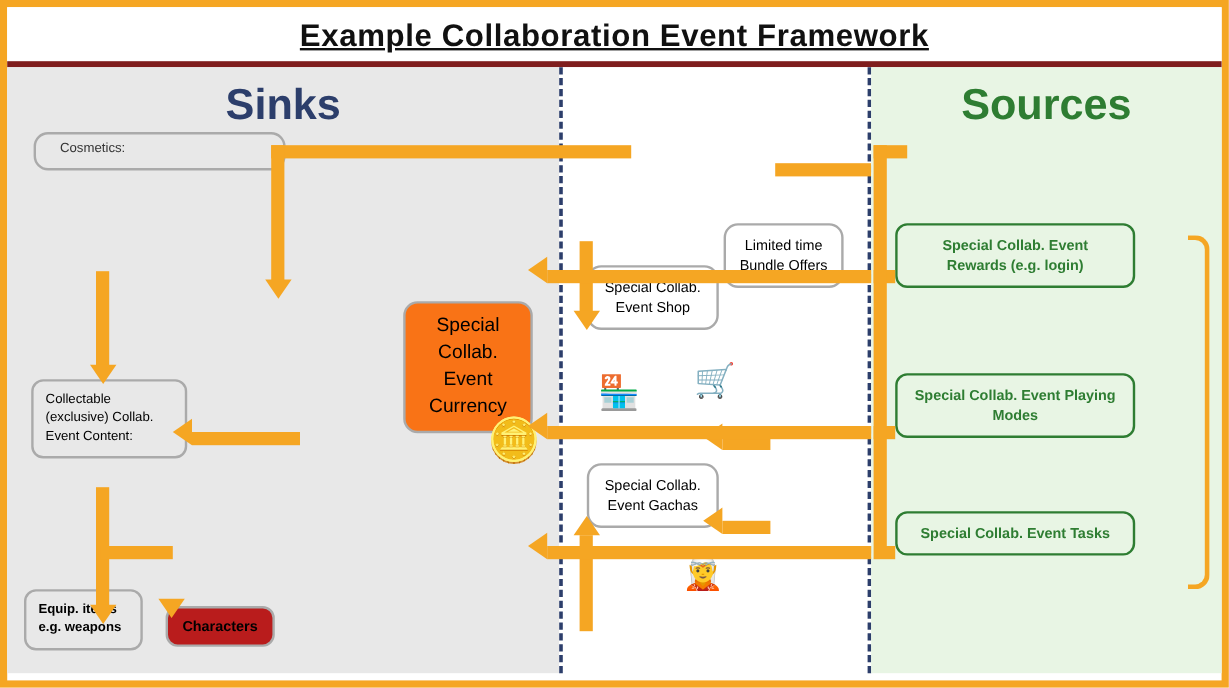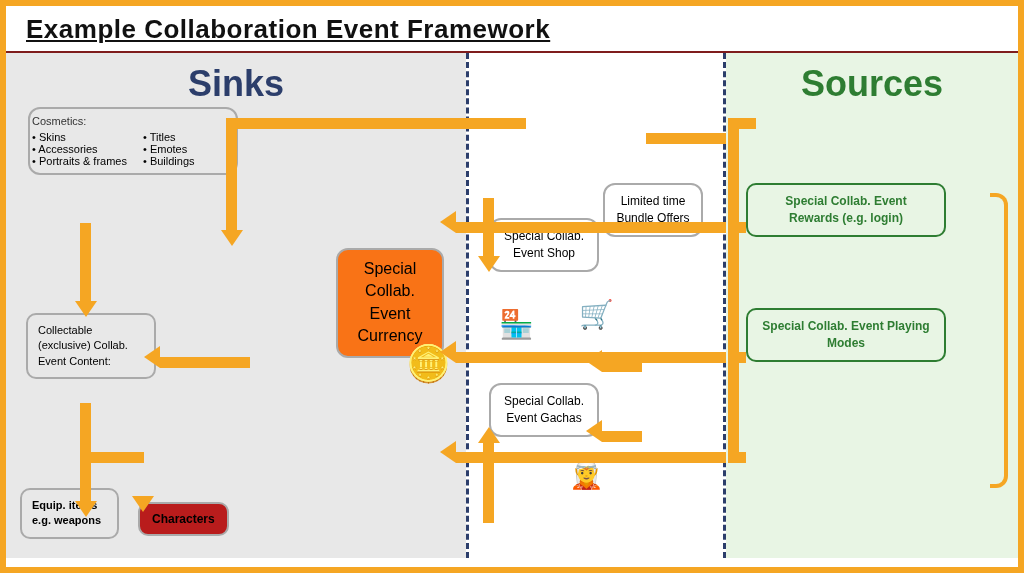--- a/index.html
+++ b/index.html
@@ -14,22 +14,23 @@
     .outer-border {
       width: 1024px;
       height: 573px;
       border: 6px solid #f5a623;
       position: relative;
       background: #fff;
     }
 
     .title-bar {
       background: #fff;
+      text-align: center;
       padding: 8px 20px 6px;
-      border-bottom: 2px solid #7f1d1d;
+      border-bottom: 5px solid #7f1d1d;
     }
 
     .title-bar h1 {
       font-size: 26px;
       font-weight: 900;
       color: #111;
       text-decoration: underline;
       letter-spacing: 0.5px;
     }
 
@@ -70,21 +71,21 @@
       margin-bottom: 2px;
     }
 
     .sinks-heading { color: #2c3e6b; }
     .sources-heading { color: #2e7d32; }
 
     
     .cosmetics-box {
       border: 2px solid #aaa;
       border-radius: 12px;
-      padding: 6px 2px;
+      padding: 6px 20px;
       background: #e8e8e8;
       width: 210px;
       margin: 0 auto 0 10px;
       font-size: 11px;
     }
 
     .cosmetics-box .cosmetics-title {
       font-size: 11px;
       color: #333;
       margin-bottom: 4px;
@@ -265,32 +266,20 @@
     <h1>Example Collaboration Event Framework</h1>
   </div>
 
   <div class="main-content">
 
     <div class="sinks-col">
       <div class="section-heading sinks-heading">Sinks</div>
 
       <div class="cosmetics-box">
         <div class="cosmetics-title">Cosmetics:</div>
-        <div class="cosmetics-cols">
-          <ul class="cosmetics-list">
-            <li>Skins</li>
-            <li>Accessories</li>
-            <li>Portraits &amp; frames</li>
-          </ul>
-          <ul class="cosmetics-list">
-            <li>Titles</li>
-            <li>Emotes</li>
-            <li>Buildings</li>
-          </ul>
-        </div>
       </div>
 
       <div class="collectable-box">Collectable (exclusive) Collab. Event Content:</div>
 
       <div class="equip-box">Equip. items e.g. weapons</div>
 
       <div class="characters-box">Characters</div>
 
       <div class="vline" style="left:74px; top:170px; height:80px;"></div>
       <div class="arrow-down" style="left:69px; top:248px;"></div>
@@ -338,20 +327,21 @@
 
     <div class="sources-col" style="position:relative;">
       <div class="section-heading sources-heading">Sources</div>
 
       <div class="currency-box" style="left:-390px; top:195px;">Special Collab. Event Currency</div>
 
       <div style="position:absolute; left:-320px; top:290px; font-size:36px;">🪙</div>
 
       <div class="source-box" style="left:20px; top:255px;">Special Collab. Event Playing Modes</div>
       <div class="source-box" style="left:20px; top:130px;">Special Collab. Event Rewards (e.g. login)</div>
+      <div class="source-box" style="left:20px; top:370px;">Special Collab. Event Tasks</div>
 
       <div style="position:absolute; right:10px; top:140px; width:18px; height:295px; border:4px solid #f5a623; border-left:none; border-radius:0 12px 12px 0;"></div>
 
       <div class="hline" style="left:-270px; top:169px; width:270px;"></div>
       <div class="arrow-left" style="left:-286px; top:158px;"></div>
       <div class="hline" style="left:2px; top:169px; width:18px;"></div>
 
       <div class="hline" style="left:-270px; top:299px; width:270px;"></div>
       <div class="arrow-left" style="left:-286px; top:288px;"></div>
       <div class="hline" style="left:2px; top:299px; width:18px;"></div>

